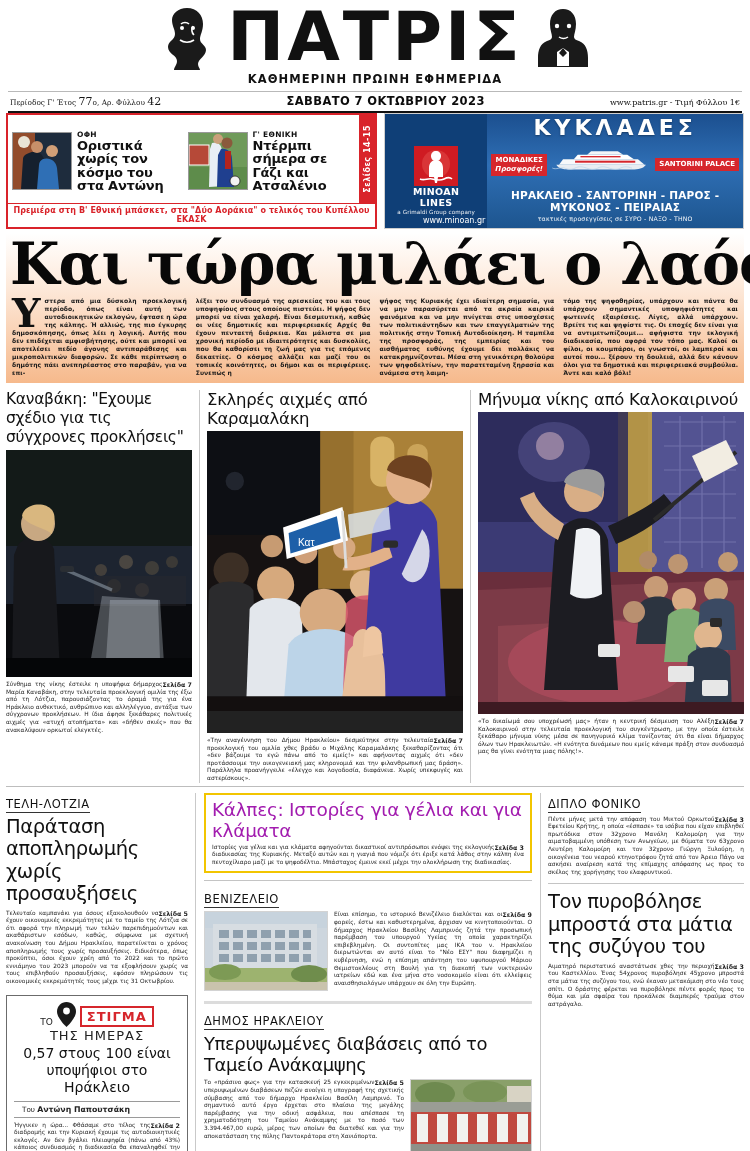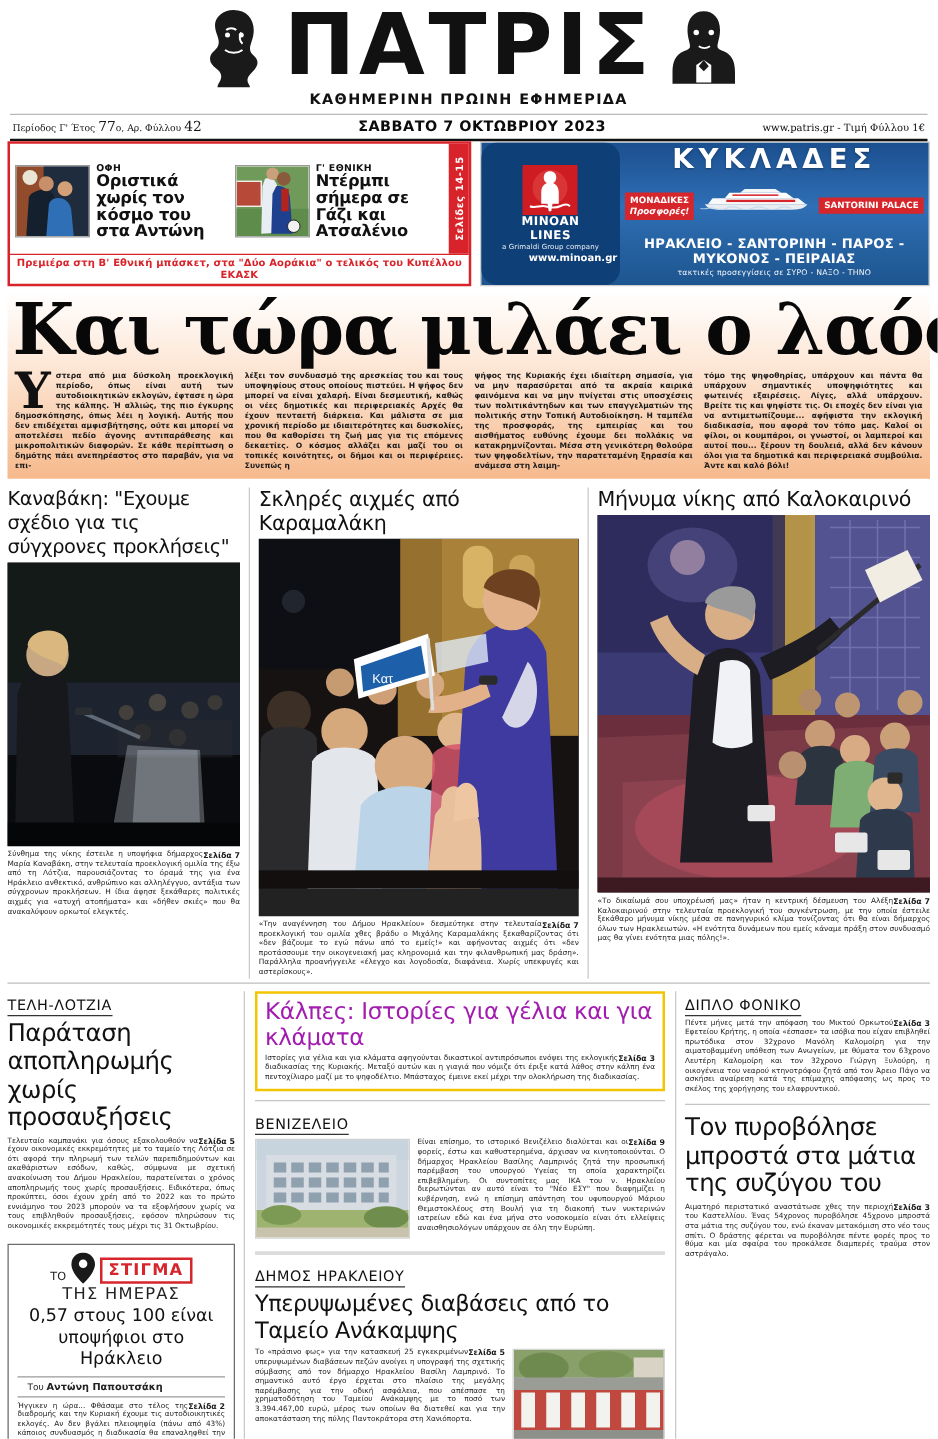--- a/index.html
+++ b/index.html
@@ -58,26 +58,26 @@
   .ad-sports-bot{
     border-top:1px solid #d9232a;text-align:center;font-size:8px;font-weight:bold;
     color:#d9232a;padding:2px 0 3px;letter-spacing:.1px;
   }
   .ad-ferry{
     flex:1;border:1px solid #cfcfcf;display:flex;box-sizing:border-box;overflow:hidden;
     background:linear-gradient(180deg,#1b4f8f 0%,#2f6fb5 45%,#1d558f 100%);
   }
   .ferry-left{
     flex:0 0 92px;background:#0f3f77;color:#fff;display:flex;flex-direction:column;
-    align-items:center;justify-content:center;gap:1px;padding:3px 2px;box-sizing:border-box;border-radius:13px;
+    align-items:center;justify-content:flex-end;gap:1px;padding:3px 2px;box-sizing:border-box;
   }
   .ml-logo{width:44px;height:40px;background:#cf1b22;display:flex;align-items:center;justify-content:center;}
   .ml-name{font-size:9.5px;font-weight:bold;letter-spacing:.4px;line-height:10px;text-align:center;}
   .ml-sub{font-size:5.6px;letter-spacing:.1px;opacity:.92;}
-  .ml-url{font-size:8px;font-weight:bold;padding-left:36px;}
+  .ml-url{font-size:8px;font-weight:normal;padding-left:36px;}
   .ferry-right{flex:1;position:relative;display:flex;flex-direction:column;justify-content:space-between;padding:2px 4px 3px;box-sizing:border-box;}
   .ferry-title{
     text-align:center;font-size:22px;font-weight:bold;color:#ffffff;letter-spacing:4px;
     line-height:24px;text-shadow:0 1px 2px rgba(0,0,0,.35);
   }
   .ferry-mid{display:flex;align-items:center;justify-content:space-between;height:34px;}
   .badge-red{background:#d6262c;color:#fff;font-size:7px;font-weight:bold;padding:2px 4px;line-height:9px;text-align:center;}
   .badge-red i{display:block;font-style:italic;font-size:7px;}
   .ferry-boat{flex:1;height:30px;position:relative;margin:0 4px;}
   .ferry-ports{text-align:center;font-size:10.5px;font-weight:bold;color:#fff;letter-spacing:.2px;line-height:12px;}
@@ -406,21 +406,21 @@
           <rect x="0" y="286" width="276" height="16" fill="#130f0f"></rect>
         </svg>
       </div>
       <div class="cap clearfix">
         <b class="page-ref">Σελίδα 7</b>
         <span>«Την αναγέννηση του Δήμου Ηρακλείου» δεσμεύτηκε στην τελευταία προεκλογική του ομιλία χθες βράδυ ο Μιχάλης Καραμαλάκης ξεκαθαρίζοντας ότι «δεν βάζουμε το εγώ πάνω από το εμείς!» και αφήνοντας αιχμές ότι «δεν προτάσσουμε την οικογενειακή μας κληρονομιά και την φιλανθρωπική μας δράση». Παράλληλα προανήγγειλε «έλεγχο και λογοδοσία, διαφάνεια. Χωρίς υπεκφυγές και αστερίσκους».</span>
       </div>
     </div>
 
     <div class="story s3">
-      <div class="story-head">Μήνυμα νίκης από Καλοκαιρινό</div>
+      <div class="story-head">Μήνυμα νίκης από Καλοκαιρινού</div>
       <div class="photo">
         <svg class="ph" viewBox="0 0 266 302" preserveAspectRatio="none">
           <rect width="266" height="302" fill="#1a1630"></rect>
           <rect x="0" y="0" width="266" height="160" fill="#3b3a74"></rect>
           <rect x="170" y="0" width="96" height="160" fill="#5a5a9a" opacity=".8"></rect>
           <g opacity=".5" stroke="#8e8ec4" stroke-width="1.2" fill="none">
             <path d="M186 10h72M186 34h72M186 58h72M186 82h72M186 106h72M186 130h72"></path>
             <path d="M202 4v152M224 4v152M246 4v152"></path>
           </g>
           <rect x="140" y="0" width="34" height="160" fill="#c8a33f" opacity=".85"></rect>

